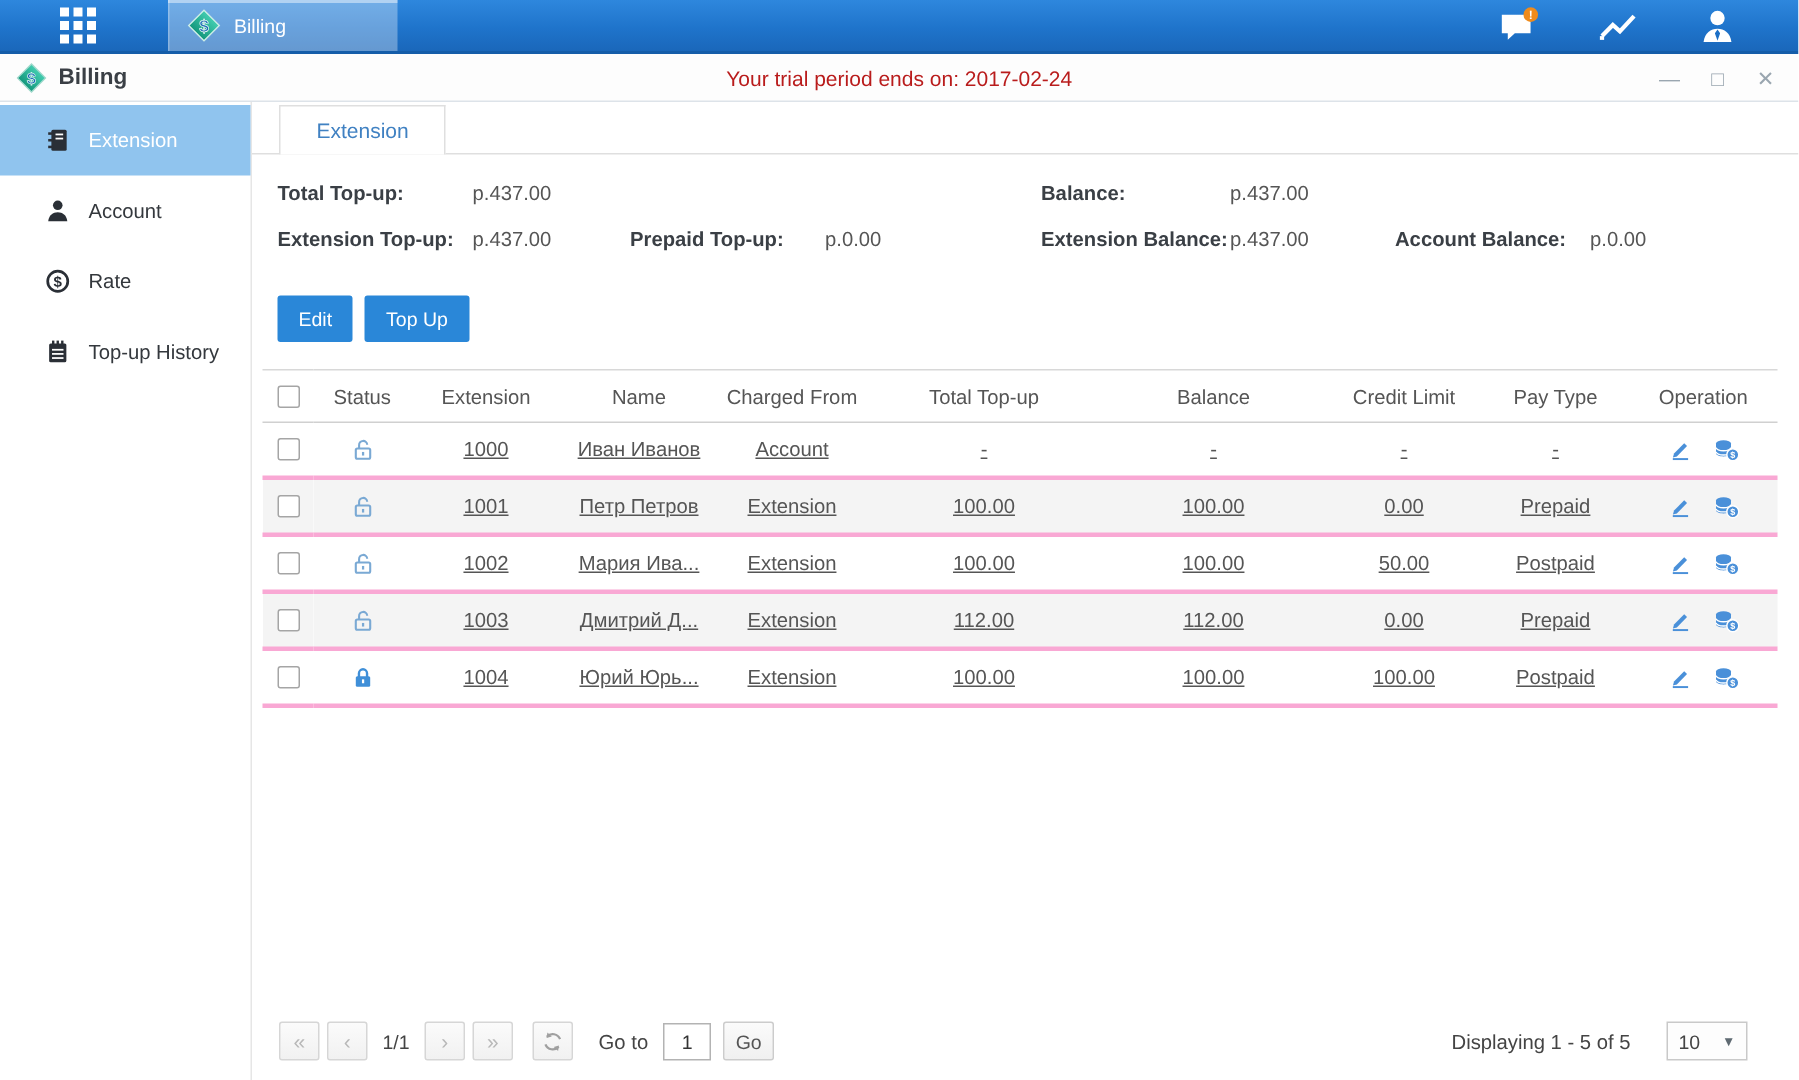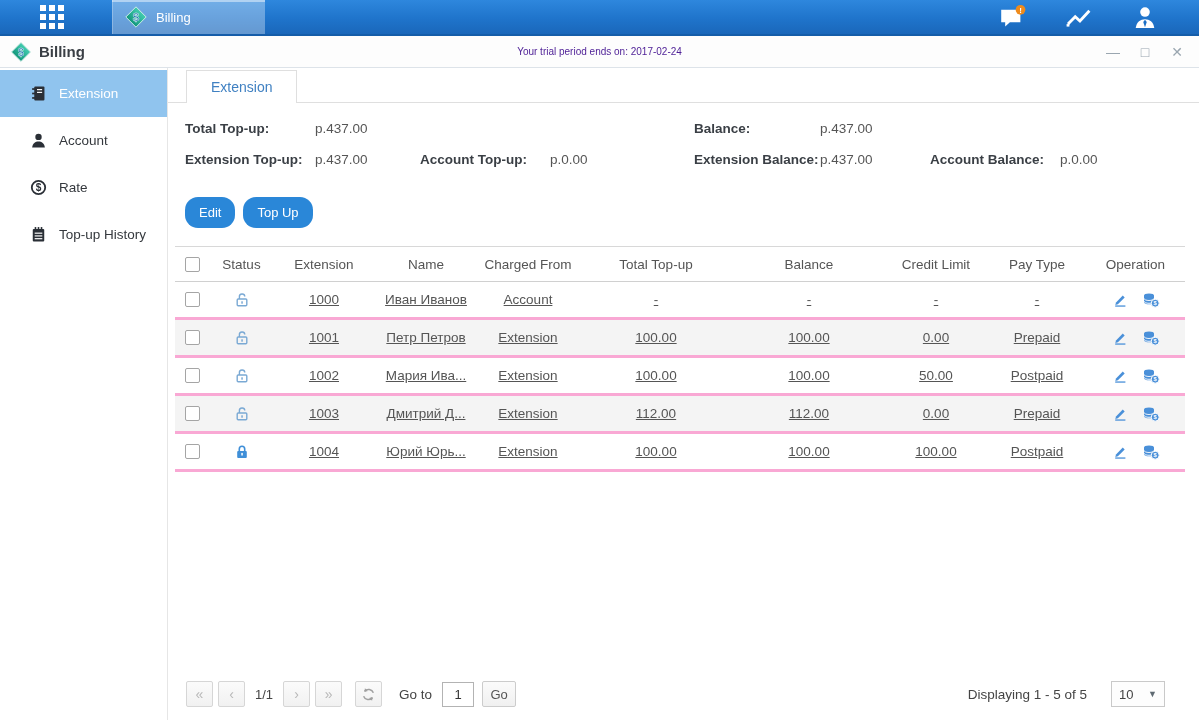--- a/index.html
+++ b/index.html
@@ -18,21 +18,21 @@
              box-shadow:inset 0 2px 0 rgba(255,255,255,.45), inset 1px 0 0 rgba(255,255,255,.25); cursor:pointer; }
   .app-tab .label { color:#fff; font-size:13px; }
   .appbar-right { position:absolute; right:40px; top:0; height:34px; display:flex; align-items:center; gap:38px; }
   .topicon { width:28px; height:24px; position:relative; cursor:pointer; display:flex; align-items:center; justify-content:center; }
 
   
   .titlebar { height:32px; background:#fdfdfd; border-bottom:1px solid #dde3e9; position:relative;
               display:flex; align-items:center; flex:0 0 auto; }
   .title-left { display:flex; align-items:center; gap:7px; margin-left:10px; }
   .win-title { font-size:15px; font-weight:bold; color:#3a3f45; }
-  .trial { position:absolute; left:0; right:0; text-align:center; font-size:10px; color:#4c1d95; pointer-events:none; }
+  .trial { position:absolute; left:0; right:0; text-align:center; font-size:14px; color:#b91c1c; pointer-events:none; }
   .win-controls { position:absolute; right:14px; top:0; height:32px; display:flex; align-items:center; gap:16px; }
   .win-controls span { color:#9aa6b0; font-size:14px; cursor:pointer; width:16px; text-align:center; }
 
   
   .bodyrow { flex:1 1 auto; display:flex; min-height:0; }
   .sidebar { width:168px; flex:0 0 auto; border-right:1px solid #e6e6e6; padding-top:2px; }
   .side-item { height:47px; display:flex; align-items:center; gap:12px; padding-left:30px; font-size:13.5px;
                color:#34383d; cursor:pointer; }
   .side-item .sicon { width:17px; height:17px; flex:0 0 auto; display:flex; }
   .side-item.active { background:#90c4ee; color:#fff; }
@@ -46,21 +46,21 @@
          margin-bottom:-1px; cursor:pointer; }
 
   
   .stats { position:relative; height:66px; margin-top:16px; font-size:13.5px; }
   .stats span { position:absolute; white-space:nowrap; }
   .sl { font-weight:bold; color:#3a3f45; }
   .sv { color:#555; }
 
   
   .actions { margin:12px 0 0 17px; display:flex; gap:8px; }
-  .btn { background:#2a87d8; color:#fff; border:none; font-size:13px; padding:8px 14px; border-radius:13px;
+  .btn { background:#2a87d8; color:#fff; border:none; font-size:13px; padding:8px 14px; border-radius:2px;
          cursor:pointer; font-family:inherit; }
 
   
   table { border-collapse:collapse; table-layout:fixed; width:1010px; margin:18px 0 0 7px; font-size:13.5px; }
   thead th { font-weight:normal; color:#555; height:35px; border-top:1px solid #d8d8d8; border-bottom:1px solid #d0d0d0; }
   tbody td { height:35px; text-align:center; color:#555; border-bottom:3px solid #f9a8d4; overflow:hidden;
              white-space:nowrap;text-decoration:underline; }
   tbody tr:nth-child(even) { background:#f4f4f4; }
   th { text-align:center; }
   .col-cb{width:34px;} .col-status{width:65px;} .col-ext{width:100px;} .col-name{width:104px;}
@@ -225,21 +225,21 @@
         <div class="tab">Extension</div>
       </div>
 
       <div class="stats">
         <span class="sl" style="left:17px;  top:2px">Total Top-up:</span>
         <span class="sv" style="left:147px; top:2px">p.437.00</span>
         <span class="sl" style="left:526px; top:2px">Balance:</span>
         <span class="sv" style="left:652px; top:2px">p.437.00</span>
         <span class="sl" style="left:17px;  top:33px">Extension Top-up:</span>
         <span class="sv" style="left:147px; top:33px">p.437.00</span>
-        <span class="sl" style="left:252px; top:33px">Account Top-up:</span>
+        <span class="sl" style="left:252px; top:33px">Prepaid Top-up:</span>
         <span class="sv" style="left:382px; top:33px">p.0.00</span>
         <span class="sl" style="left:526px; top:33px">Extension Balance:</span>
         <span class="sv" style="left:652px; top:33px">p.437.00</span>
         <span class="sl" style="left:762px; top:33px">Account Balance:</span>
         <span class="sv" style="left:892px; top:33px">p.0.00</span>
       </div>
 
       <div class="actions">
         <button class="btn">Edit</button>
         <button class="btn">Top Up</button>

